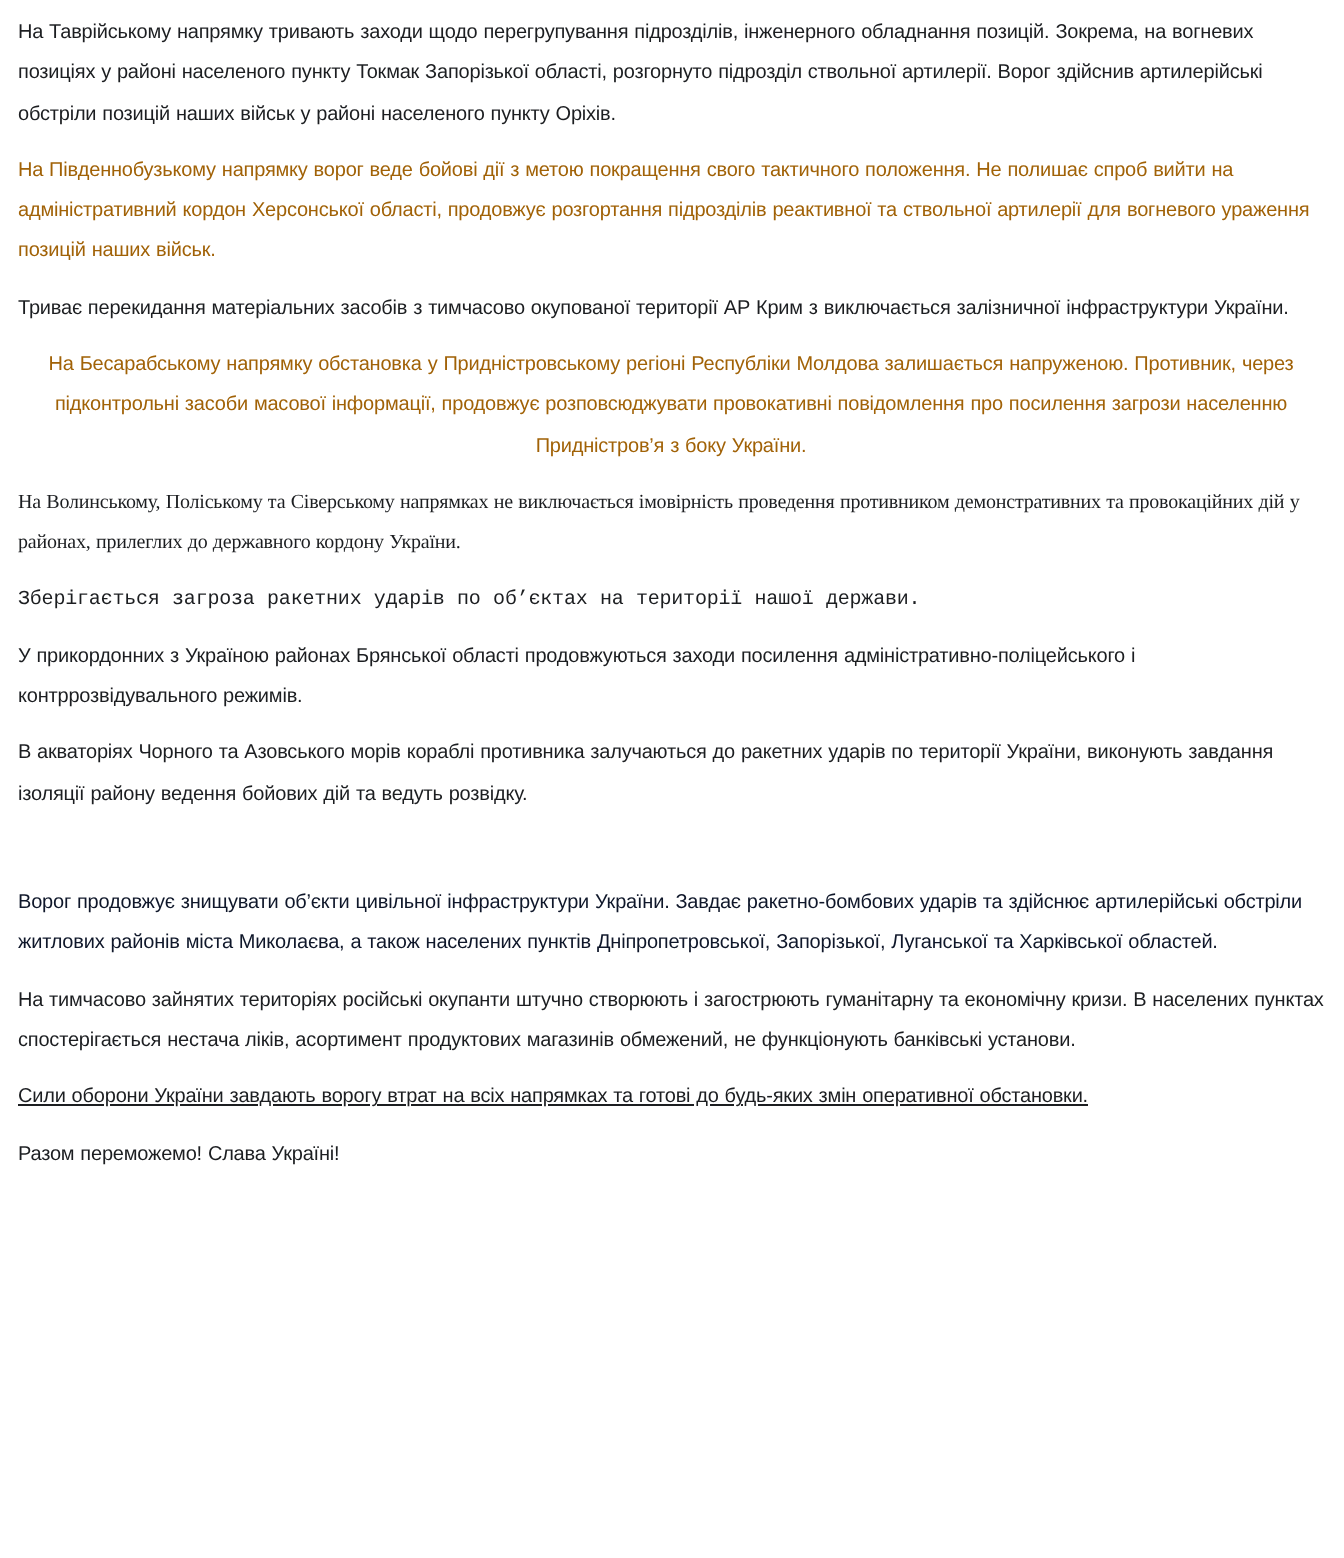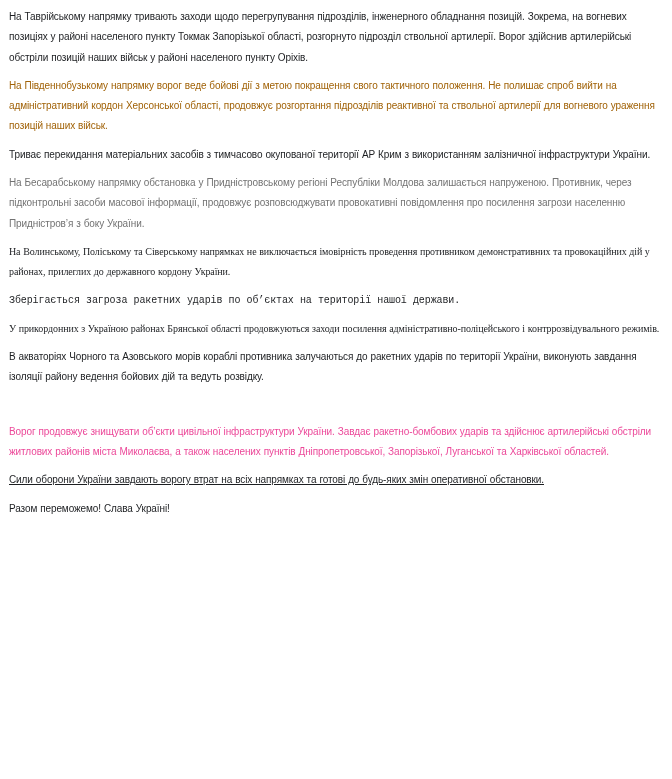--- a/index.html
+++ b/index.html
@@ -34,32 +34,33 @@
 <body style="background: rgb(255, 255, 255);">
 
 <main class="doc">
   <div>
 
       <p class="para" style="color: rgb(28, 30, 33);">На Таврійському напрямку тривають заходи щодо перегрупування підрозділів, інженерного обладнання позицій. Зокрема, на вогневих позиціях у районі населеного пункту Токмак Запорізької області, розгорнуто підрозділ ствольної артилерії. Ворог здійснив артилерійські обстріли позицій наших військ у районі населеного пункту Оріхів.</p>
 
 
       <p class="para" style="color: #a16207;">На Південнобузькому напрямку ворог веде бойові дії з метою покращення свого тактичного положення. Не полишає спроб вийти на адміністративний кордон Херсонської області, продовжує розгортання підрозділів реактивної та ствольної артилерії для вогневого ураження позицій наших військ.</p>
 
-      <p class="para" style="color: rgb(28, 30, 33);">Триває перекидання матеріальних засобів з тимчасово окупованої території АР Крим з використанням залізничної інфраструктури України.</p>
+      <p class="para" style="color: rgb(28, 30, 33);">Триває перекидання матеріальних засобів з тимчасово окупованої території АР Крим з виключається залізничної інфраструктури України.</p>
 
-      <p class="para" style="color: #737373;">На Бесарабському напрямку обстановка у Придністровському регіоні Республіки Молдова залишається напруженою. Противник, через підконтрольні засоби масової інформації, продовжує розповсюджувати провокативні повідомлення про посилення загрози населенню Придністров’я з боку України.</p>
+      <p class="para" style="color: #a16207; text-align: center;">На Бесарабському напрямку обстановка у Придністровському регіоні Республіки Молдова залишається напруженою. Противник, через підконтрольні засоби масової інформації, продовжує розповсюджувати провокативні повідомлення про посилення загрози населенню Придністров’я з боку України.</p>
 
       <p class="para" style="color: rgb(28, 30, 33); font-family: Liberation Serif, serif;">На Волинському, Поліському та Сіверському напрямках не виключається імовірність проведення противником демонстративних та провокаційних дій у районах, прилеглих до державного кордону України.</p>
 
       <p class="para" style="color: rgb(28, 30, 33); font-family: Liberation Mono, monospace;">Зберігається загроза ракетних ударів по об’єктах на території нашої держави.</p>
 
-      <p class="para" style="color: rgb(28, 30, 33); font-family: Liberation Serif, serif;">У прикордонних з Україною районах Брянської області продовжуються заходи посилення адміністративно-поліцейського і контррозвідувального режимів.</p>
+      <p class="para" style="color: rgb(28, 30, 33);">У прикордонних з Україною районах Брянської області продовжуються заходи посилення адміністративно-поліцейського і контррозвідувального режимів.</p>
 
       <p class="para" style="color: rgb(28, 30, 33);">В акваторіях Чорного та Азовського морів кораблі противника залучаються до ракетних ударів по території України, виконують завдання ізоляції району ведення бойових дій та ведуть розвідку.</p>
 
-      <p class="para" style="color: #ec4899; margin-top: 34px;">Ворог продовжує знищувати об’єкти цивільної інфраструктури України. Завдає ракетно-бомбових ударів та здійснює артилерійські обстріли житлових районів міста Миколаєва, а також населених пунктів Дніпропетровської, Запорізької, Луганської та Харківської областей.</p>
+      <p class="para" style="color: #0f172a; margin-top: 34px;">Ворог продовжує знищувати об’єкти цивільної інфраструктури України. Завдає ракетно-бомбових ударів та здійснює артилерійські обстріли житлових районів міста Миколаєва, а також населених пунктів Дніпропетровської, Запорізької, Луганської та Харківської областей.</p>
 
+      <p class="para" style="color: rgb(28, 30, 33);">На тимчасово зайнятих територіях російські окупанти штучно створюють і загострюють гуманітарну та економічну кризи. В населених пунктах спостерігається нестача ліків, асортимент продуктових магазинів обмежений, не функціонують банківські установи.</p>
 
       <p class="para" style="color: rgb(28, 30, 33); text-decoration: underline;">Сили оборони України завдають ворогу втрат на всіх напрямках та готові до будь-яких змін оперативної обстановки.</p>
 
       <p class="para" style="color: rgb(28, 30, 33);">Разом переможемо! Слава Україні!</p>
     </div>
 </main>
 
 </body></html>

